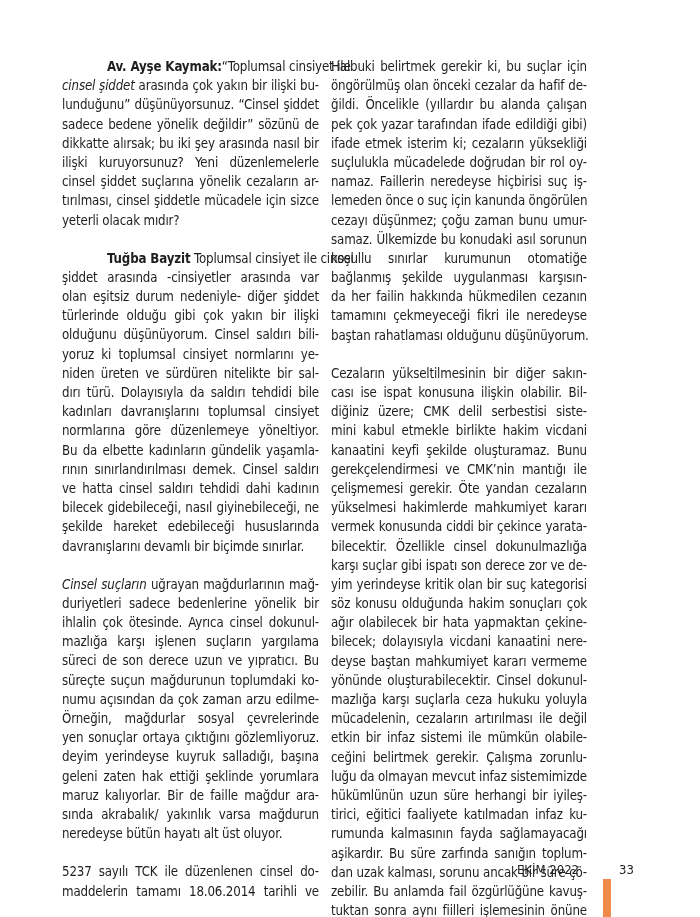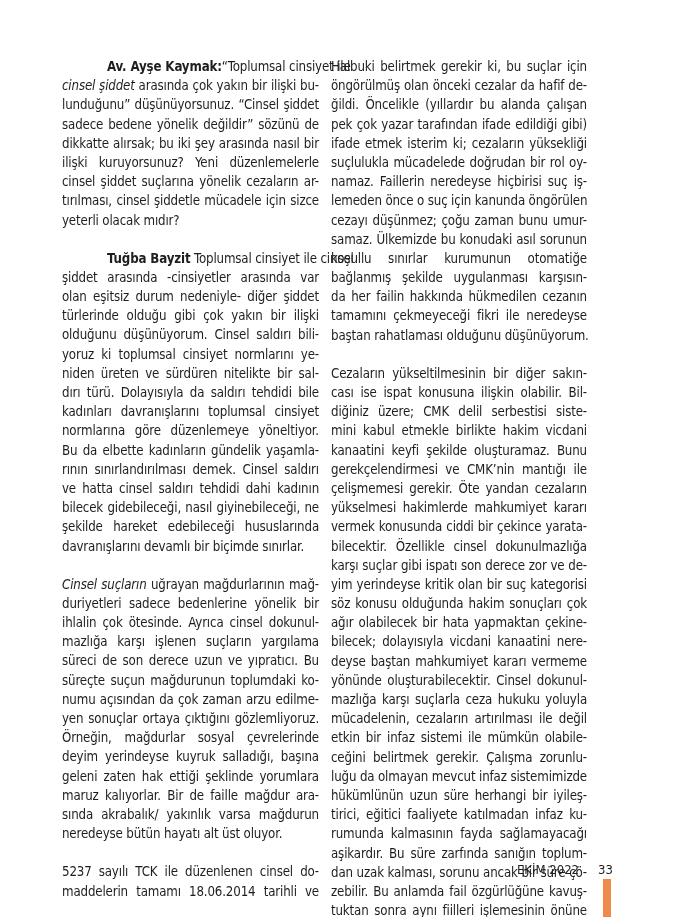--- a/index.html
+++ b/index.html
@@ -21,21 +21,21 @@
     letter-spacing: -0.15px;
   }
   .line.last { text-align-last: left; }
   .b { font-weight: bold; margin-left: 45px; }
   .i { font-style: italic; }
   .footer-date {
     position: absolute; top: 862px; left: 508px; width: 80px; text-align: center;
     font-size: 13px; color: #1e1e1e;
   }
   .footer-page {
-    position: absolute; top: 862px; left: 598px; font-size: 13px; color: #1e1e1e;
+    position: absolute; top: 862px; left: 619px; font-size: 13px; color: #1e1e1e;
   }
   .accent-bar {
     position: absolute; left: 603px; top: 879px; width: 8px; height: 38px; background: #f08a4b;
   }
 </style>
 </head>
 <body>
 
 <div class="col left" id="col-left">
     <div class="para">
@@ -68,22 +68,22 @@
       <span class="line last"><span>davranışlarını devamlı bir biçimde sınırlar.</span></span>
     </div>
     <div class="para">
       <span class="line"><span class="i">Cinsel suçların</span><span> uğrayan mağdurlarının mağ-</span></span>
       <span class="line"><span>duriyetleri sadece bedenlerine yönelik bir</span></span>
       <span class="line"><span>ihlalin çok ötesinde. Ayrıca cinsel dokunul-</span></span>
       <span class="line"><span>mazlığa karşı işlenen suçların yargılama</span></span>
       <span class="line"><span>süreci de son derece uzun ve yıpratıcı. Bu</span></span>
       <span class="line"><span>süreçte suçun mağdurunun toplumdaki ko-</span></span>
       <span class="line"><span>numu açısından da çok zaman arzu edilme-</span></span>
+      <span class="line"><span>Örneğin, mağdurlar sosyal çevrelerinde</span></span>
       <span class="line"><span>yen sonuçlar ortaya çıktığını gözlemliyoruz.</span></span>
-      <span class="line"><span>Örneğin, mağdurlar sosyal çevrelerinde</span></span>
       <span class="line"><span>deyim yerindeyse kuyruk salladığı, başına</span></span>
       <span class="line"><span>geleni zaten hak ettiği şeklinde yorumlara</span></span>
       <span class="line"><span>maruz kalıyorlar. Bir de faille mağdur ara-</span></span>
       <span class="line"><span>sında akrabalık/ yakınlık varsa mağdurun</span></span>
       <span class="line last"><span>neredeyse bütün hayatı alt üst oluyor.</span></span>
     </div>
     <div class="para">
       <span class="line"><span>5237 sayılı TCK ile düzenlenen cinsel do-</span></span>
       <span class="line"><span>maddelerin tamamı 18.06.2014 tarihli ve</span></span>
     </div>

